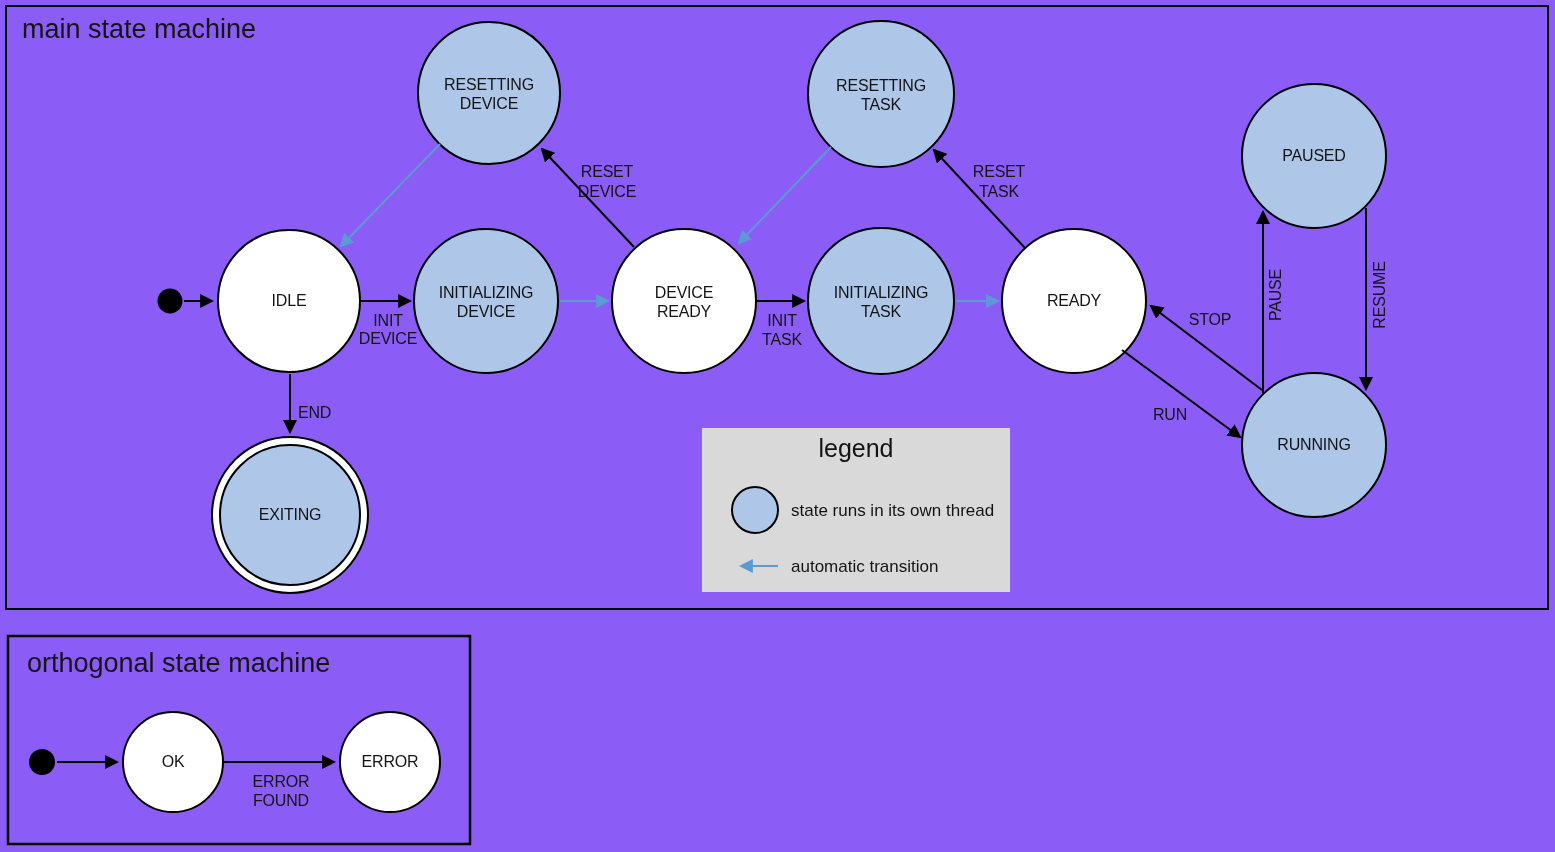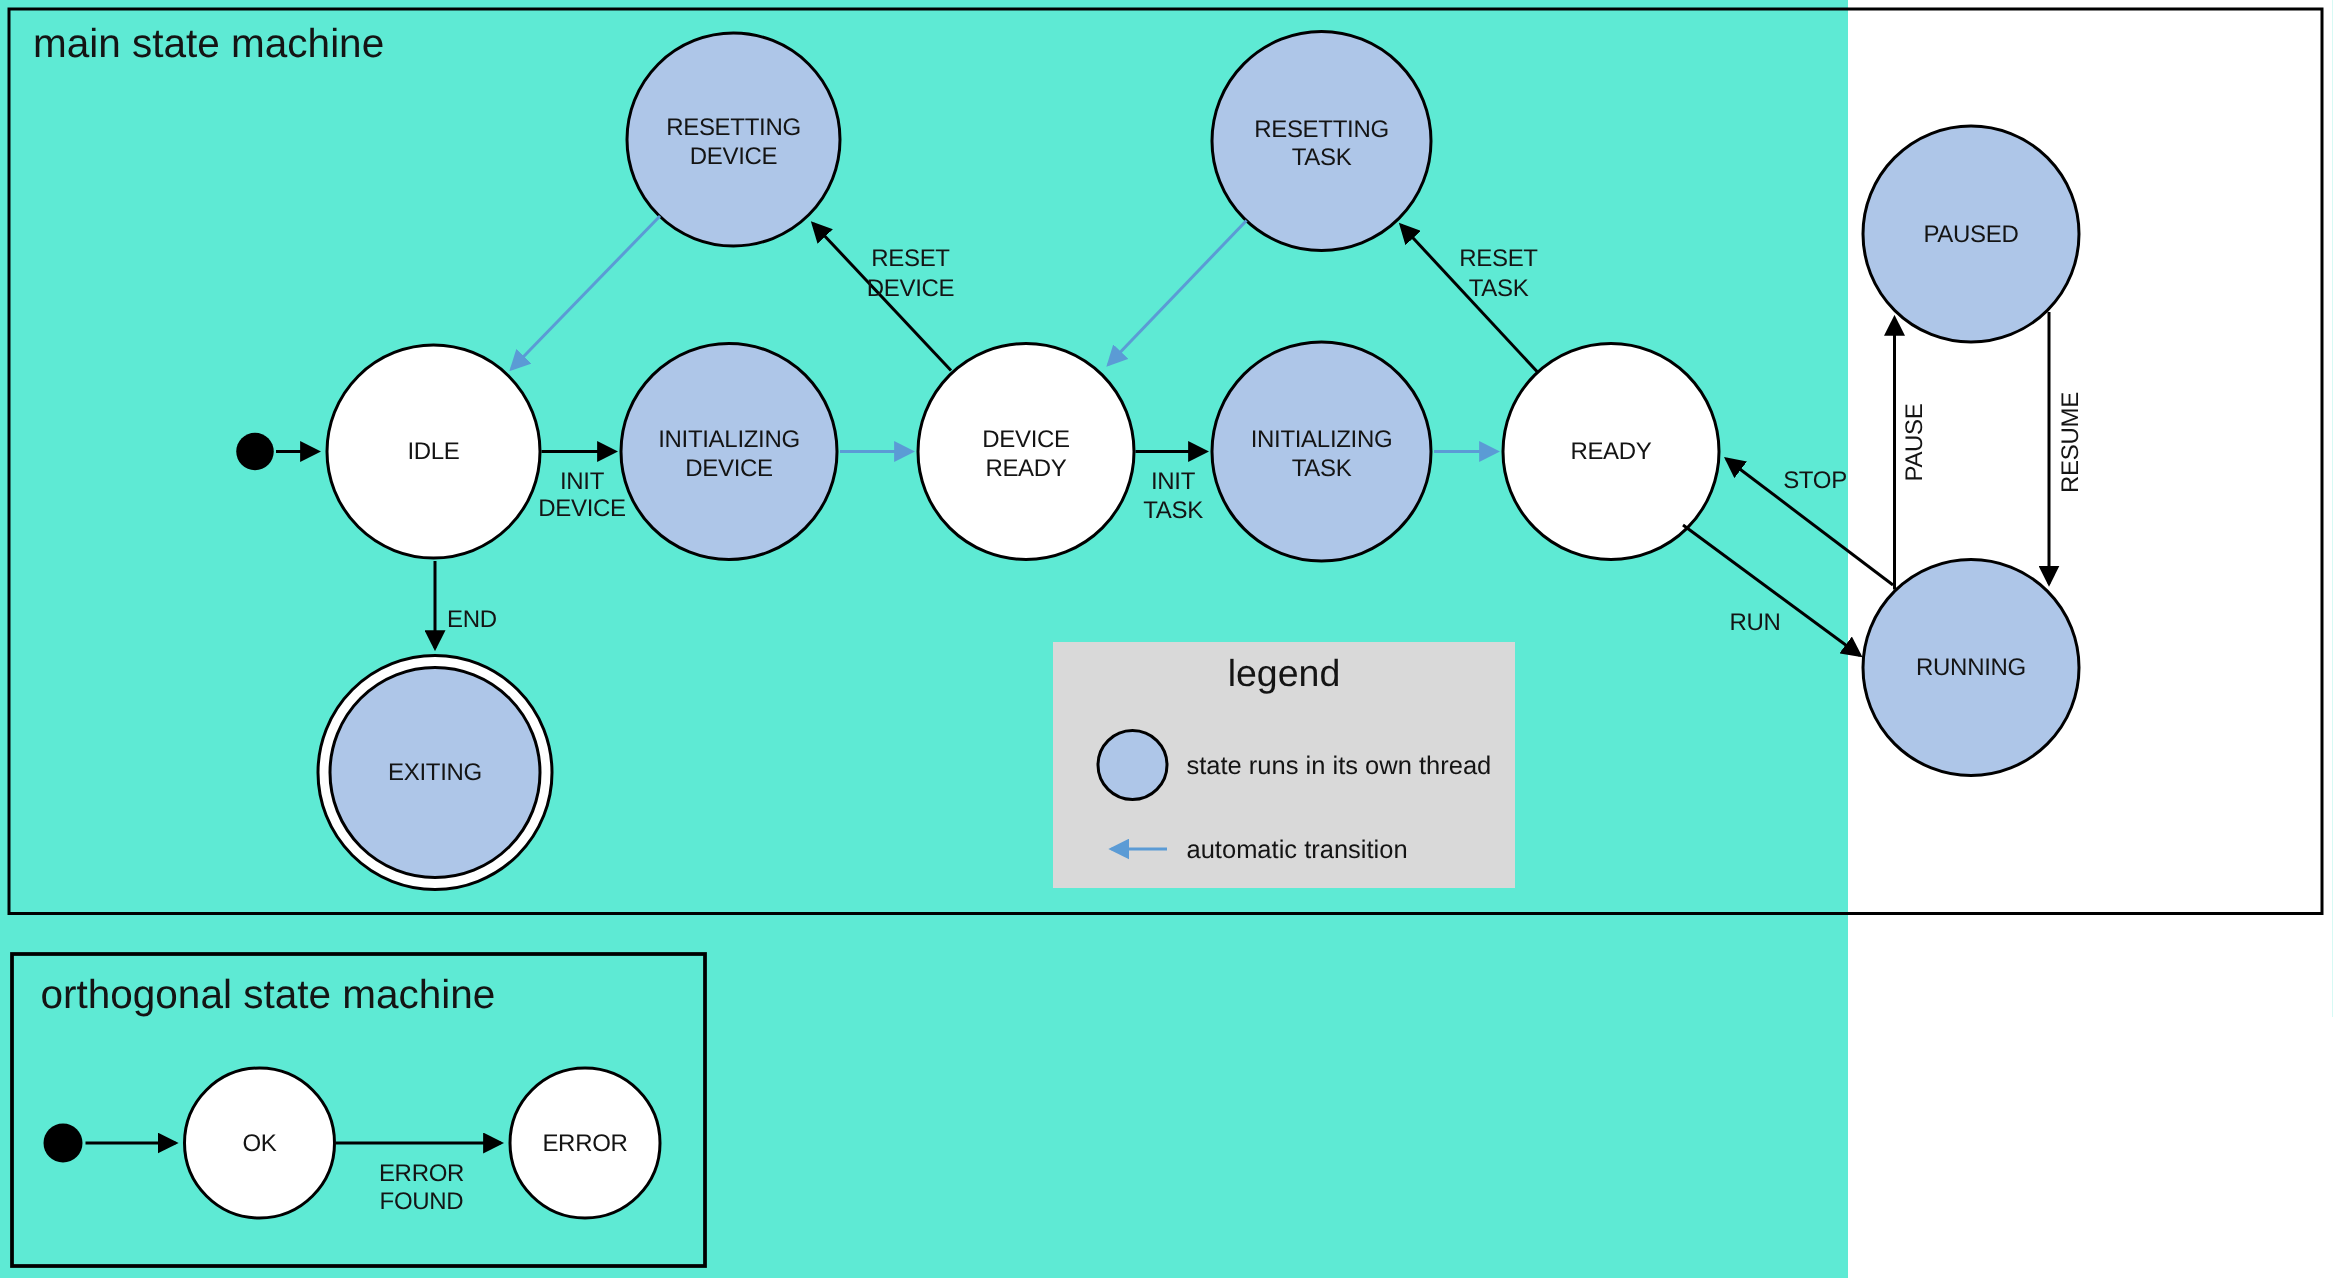--- a/index.html
+++ b/index.html
@@ -1,16 +1,16 @@
 <!DOCTYPE html>
 <html><head>
 <meta charset="utf-8">
 <style>
   html,body{margin:0;padding:0;background:#ffffff;}
-  .canvas{position:relative;width:1232px;height:852px;background:#5eead4;
+  .canvas{position:relative;width:1555px;height:852px;background:#8b5cf6;
           font-family:"Liberation Sans", sans-serif;}
   svg{display:block;}
   text{font-family:"Liberation Sans", sans-serif;fill:#141414;}
   .t-title{font-size:27px;}
   .t-state{font-size:16px;font-weight:500;text-anchor:middle;letter-spacing:-0.2px;}
   .t-trans{font-size:16px;font-weight:500;text-anchor:middle;letter-spacing:-0.2px;}
   .t-trans-start{font-size:16px;font-weight:500;text-anchor:start;letter-spacing:-0.2px;}
   .t-legend-title{font-size:25px;text-anchor:middle;}
   .t-legend-item{font-size:17px;}
   .node{stroke:#000;stroke-width:2;}

